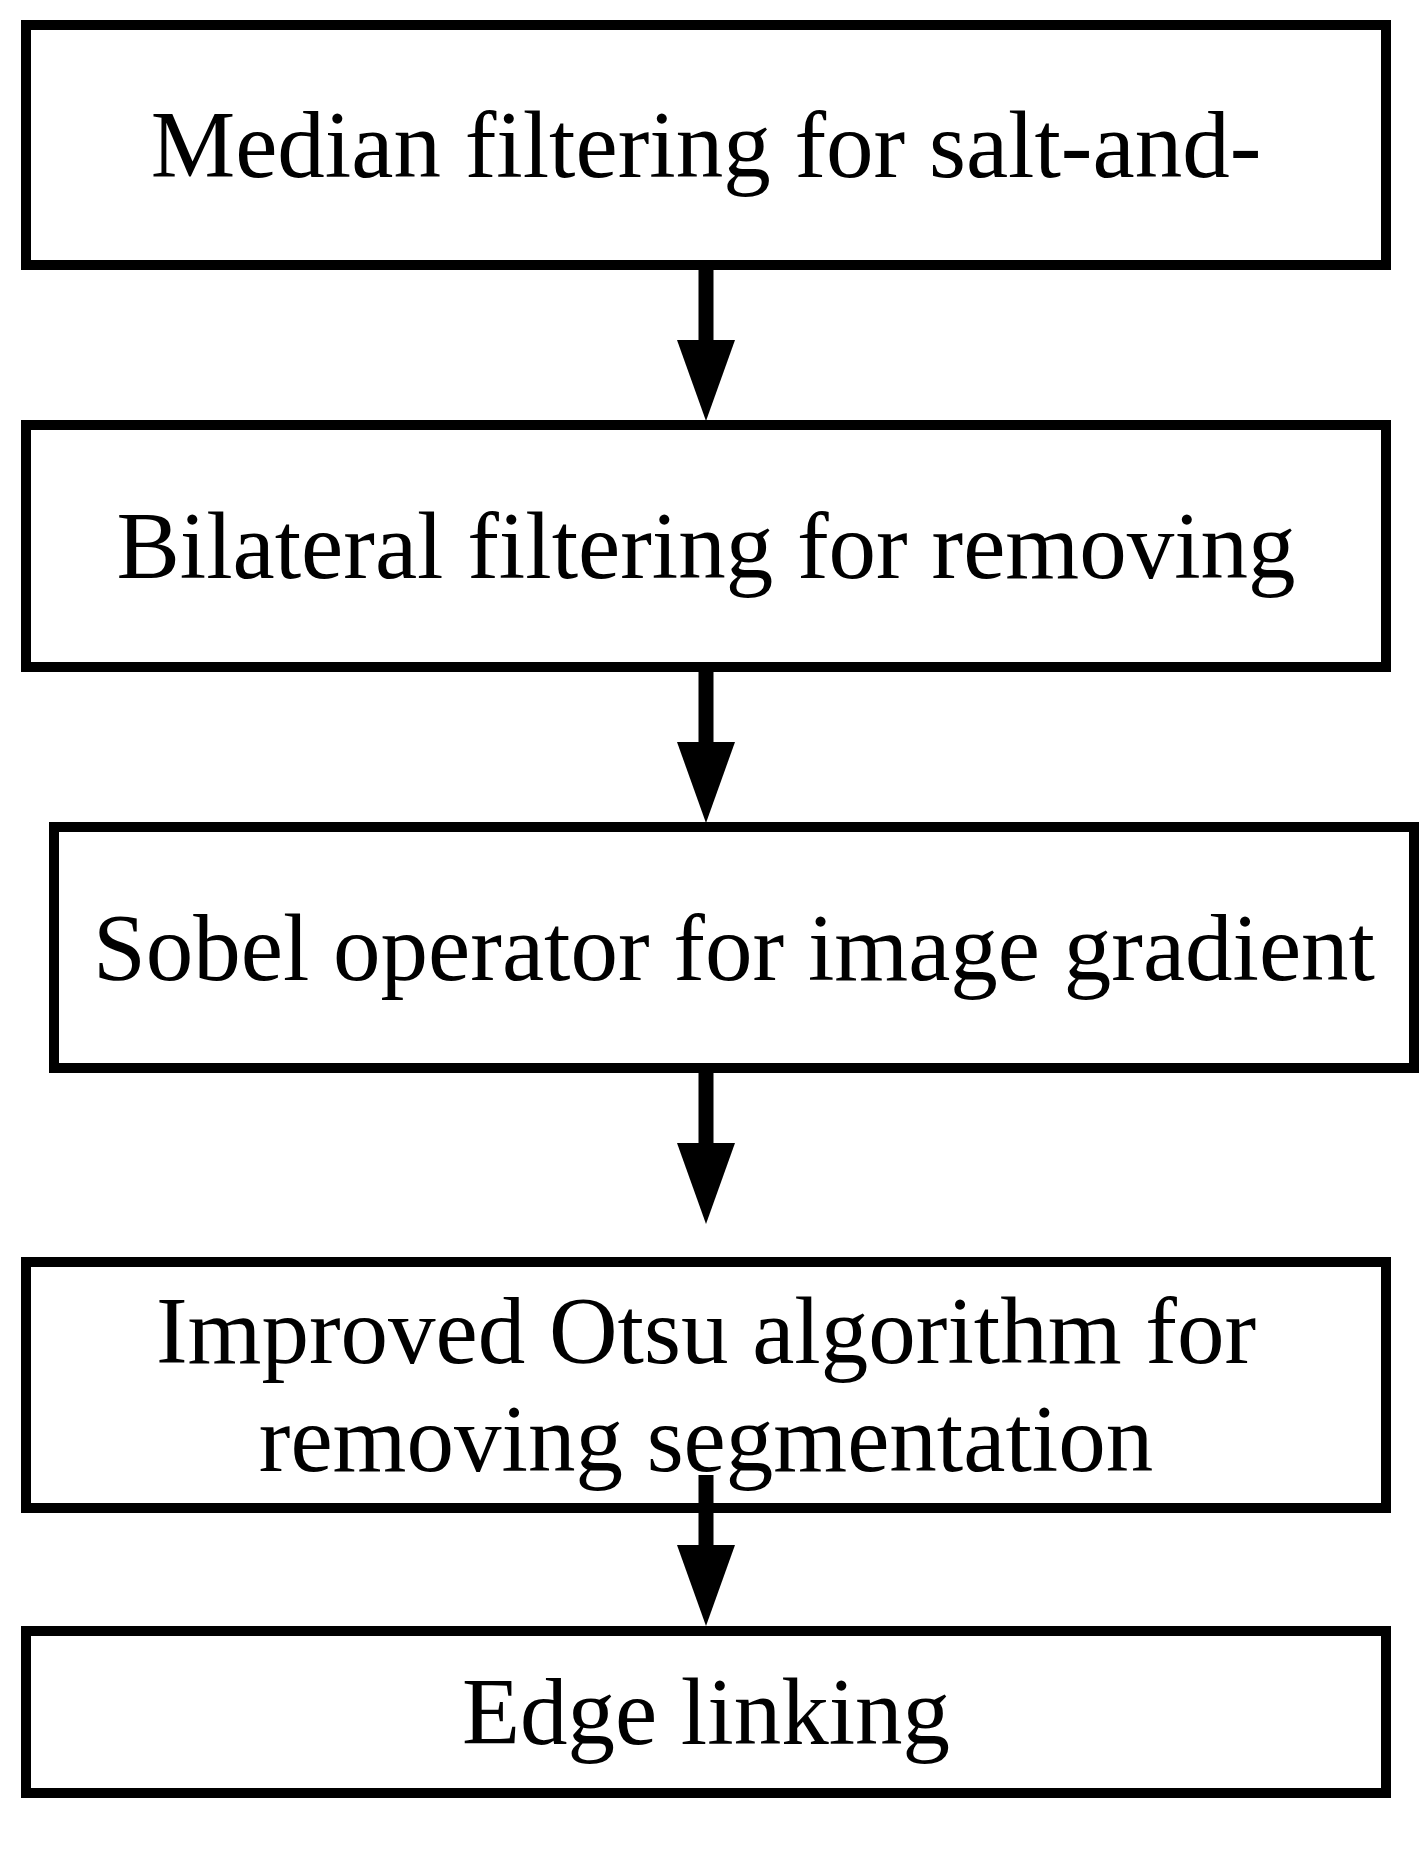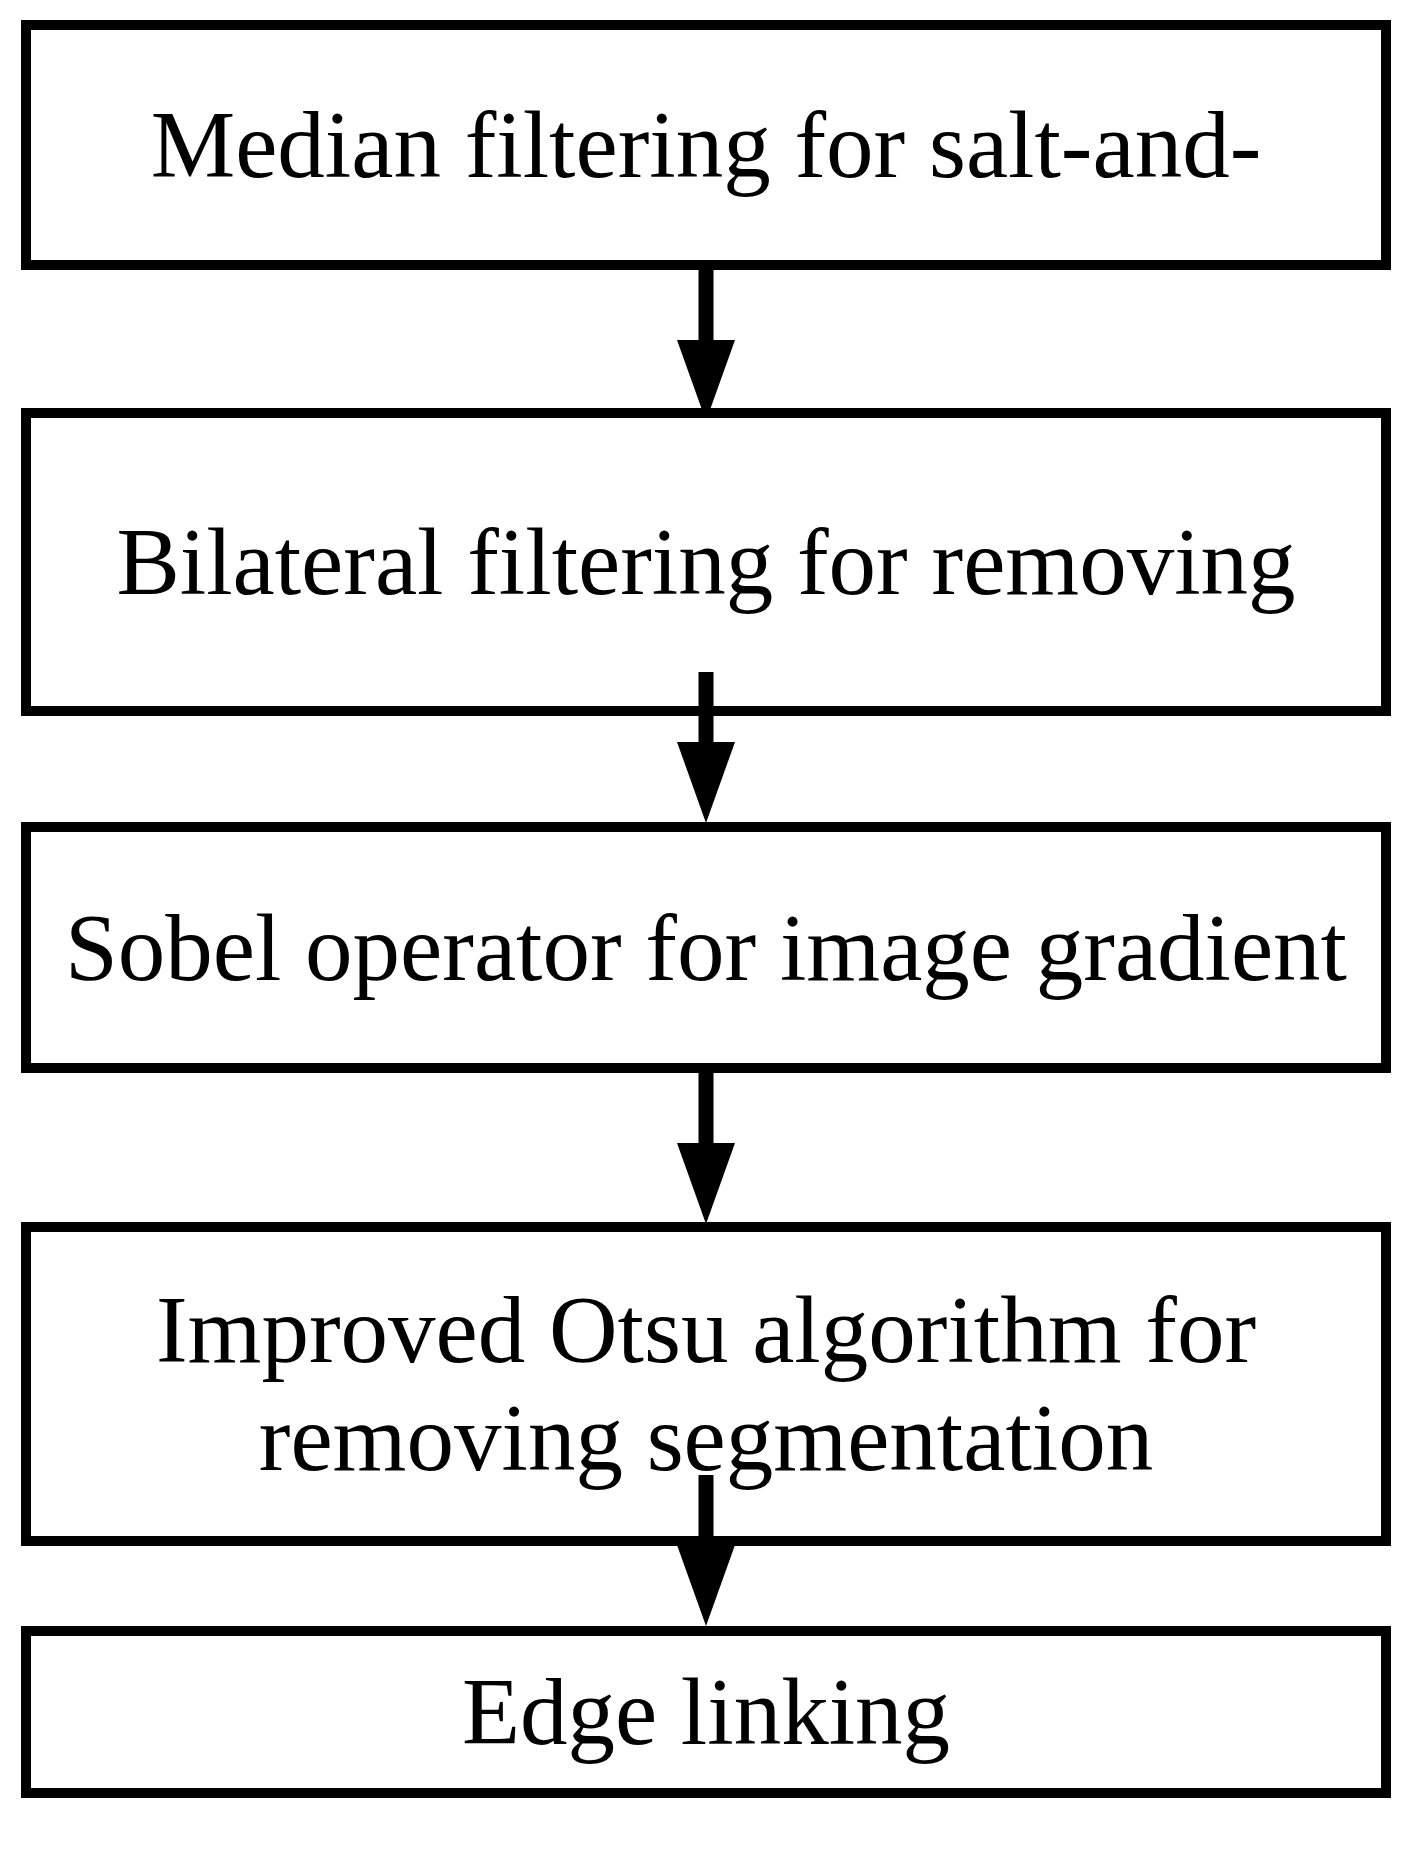--- a/index.html
+++ b/index.html
@@ -21,23 +21,23 @@
     display: flex;
     flex-direction: column;
     justify-content: center;
     align-items: center;
     text-align: center;
     font-size: 95px;
     line-height: 108px;
   }
   .node .line { white-space: nowrap; }
   .node-1 { top: 20px;   height: 250px; }
-  .node-2 { top: 408px;  height: 308px; }
-  .node-3 { top: 822px;  height: 251px; }
-  .node-4 { top: 1222px; height: 324px; }
+  .node-2 { top: 420px;  height: 252px; }
+  .node-3 { top: 822px;  height: 251px; margin-left: 28px; }
+  .node-4 { top: 1257px; height: 256px; }
   .node-5 { top: 1626px; height: 172px; }
   .arrow {
     position: absolute;
     left: 677px;
     width: 58px;
     height: 151px;
   }
   .arrow-1 { top: 270px; }
   .arrow-2 { top: 672px; }
   .arrow-3 { top: 1073px; }

